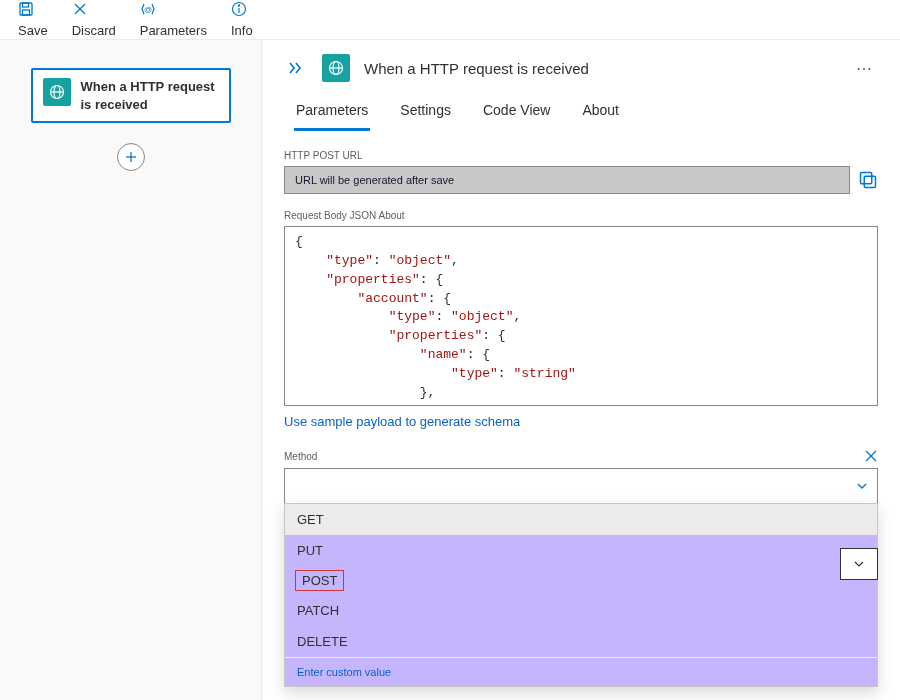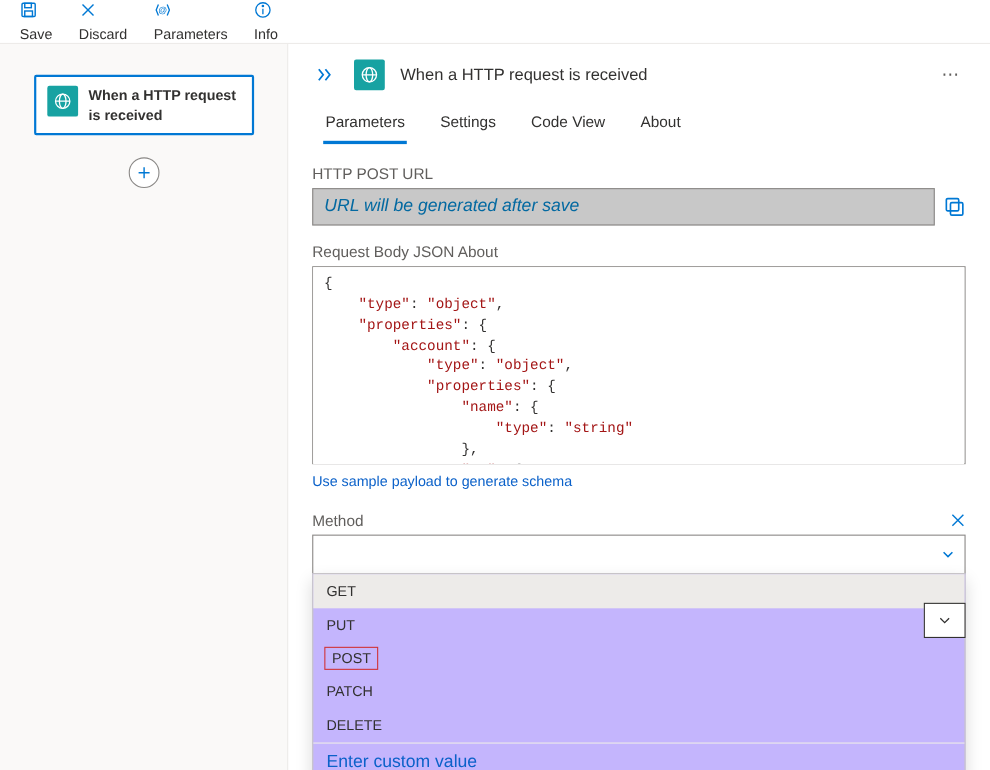--- a/index.html
+++ b/index.html
@@ -101,38 +101,37 @@
   .tab {
     padding: 8px 2px 10px 2px;
     font-size: 14px;
     cursor: pointer;
     border-bottom: 3px solid transparent;
     color: #323130;
   }
   .tab.active { border-bottom-color: #0078d4; font-weight:400; }
   .field { margin-bottom: 16px; }
   .field-label {
-    font-size: 14px;
+    font-size: 10px;
     color: #605e5c;
     margin-bottom: 5px; display:block;
   }
   .field-header {
     display:flex; justify-content:space-between; align-items:center;
     margin-bottom: 5px;
     gap: 36px;
   }
   .url-row { display:flex; gap:8px; align-items:center; }
   .url-box {
     flex:1;
     background: #c8c8c8;
     border: 1px solid #8a8886;
     padding: 7px 10px;
-    font-size: 16px;
-    color: #0369a1;
-    font-style: italic;
+    font-size: 11px;
+    color: #0f172a;
   }
   .copy-btn { width:20px; height:20px; color:#0078d4; background:none; border:none; cursor:pointer; }
   .schema-box {
     width:100%;
     border: 1px solid #8a8886;
     background:#fff;
     padding: 6px 10px;
     font-family: Consolas, "Courier New", monospace;
     font-size: 13px;
     line-height: 1.45;
@@ -186,21 +185,21 @@
   .dropdown .opt.highlight {
     display:inline-block;
     border:1.5px solid #d13438;
     padding: 2px 6px;
     margin: 4px 10px;
   }
   .dropdown .custom {
     border-top:1px solid #edebe9;
     color:#0b61c9;
     padding:8px 12px;
-    font-size:16px;
+    font-size:11px;
     cursor:pointer;
   }
   svg { display:block; }
 </style>
 </head>
 <body>
 
 <div class="toolbar">
   <button class="toolbar-btn">
     <svg viewBox="0 0 16 16" fill="none" stroke="#0078d4" stroke-width="1.3">

